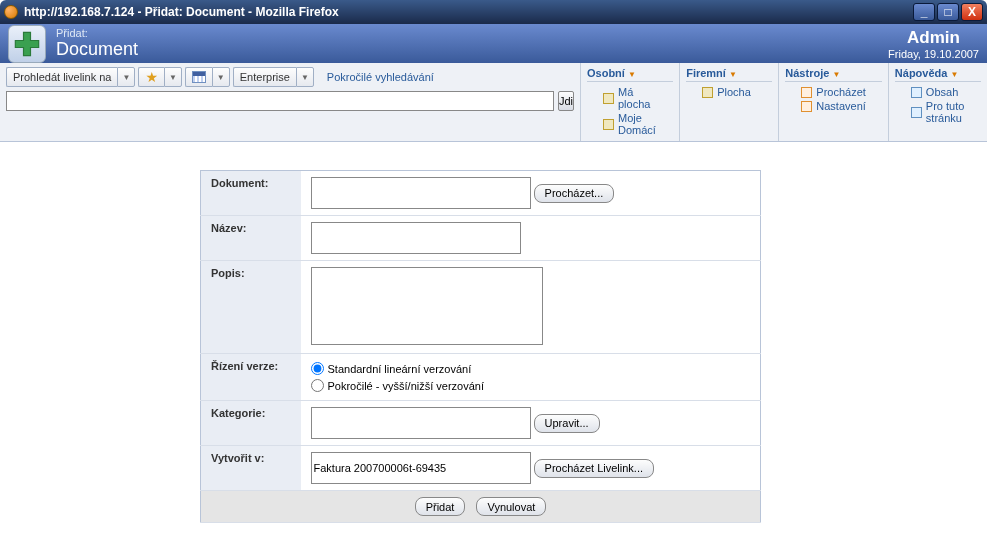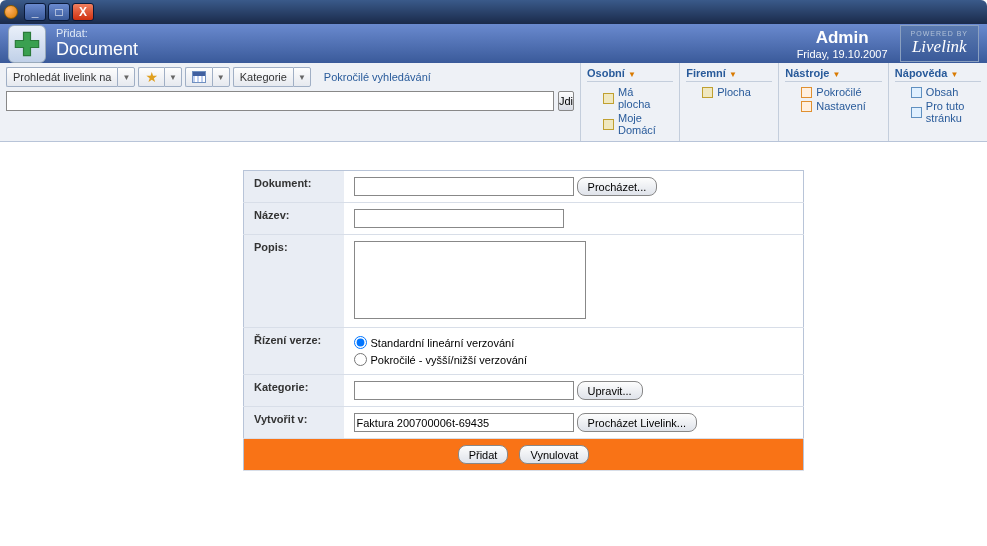--- a/index.html
+++ b/index.html
@@ -47,41 +47,42 @@
   .nav-col h4 .drop { font-size: 8px; color: #d97a00; }
   .nav-col h4.border-b { border-bottom: 1px solid #c4cedc; margin-bottom: 3px; }
   .nav-link { display: flex; align-items: center; gap: 4px; color: #285a9a; text-decoration: none; font-size: 11px; padding: 1px 16px; cursor: pointer; }
   .nl-icon { width: 11px; height: 11px; display: inline-block; flex-shrink: 0; }
   .ic-doc { background: #f0e8c0; border: 1px solid #c0a030; }
   .ic-x { background: #fff0e0; border: 1px solid #e09030; }
   .ic-list { background: #e0f0ff; border: 1px solid #6090c0; }
   
   
   .main { padding: 28px 0 0 200px; }
-  .form-table { border: 1px solid #b8c4d8; border-collapse: collapse; background: #f97316; margin-left: 43px; }
+  .form-table { border: 1px solid #b8c4d8; border-collapse: collapse; background: #e5e5e5; }
   .form-table td { vertical-align: top; padding: 6px 10px; border-bottom: 1px solid #d8dee8; }
   .form-table .lbl { width: 100px; background: #e9edf4; font-weight: bold; color: #333; font-size: 11px; }
   .form-table .fld { background: #fff; width: 460px; }
-  .txt { border: 1px solid #888; height: 19px; font-size: 11px; padding: 0 2px; }
+  .txt { border: 1px solid #888; height: 32px; font-size: 11px; padding: 0 2px; }
   .txt-md { width: 210px; }
   .txt-lg { width: 220px; }
   .ta { width: 232px; height: 78px; border: 1px solid #888; font-size: 11px; font-family: inherit; resize: none; }
   .btn { background: linear-gradient(#fdfdfd, #dfe3ea); border: 1px solid #888; border-radius: 8px; padding: 1px 10px; font-size: 11px; cursor: pointer; height: 19px; }
   .radio-row { display: flex; align-items: center; gap: 4px; padding: 2px 0; }
   .btn-row { text-align: center; padding: 10px; }
   .btn-row .btn { margin: 0 4px; }
   
   .star-icon { color: #e0a020; font-size: 14px; line-height: 1; }
   .cal-icon { width: 14px; height: 12px; background: repeating-linear-gradient(90deg,#c0d0f0 0 2px,#fff 2px 4px), linear-gradient(#4060a0,#4060a0); background-size: 100% 8px, 100% 4px; background-position: 0 4px, 0 0; background-repeat: no-repeat; border: 1px solid #7090c0; }
 </style>
 </head>
 <body>
 
 <div class="titlebar">
   <span class="titlebar-icon"></span>
+  <span class="titlebar-text">http://192.168.7.124 - Přidat: Document - Mozilla Firefox</span>
   <div class="win-buttons">
     <div class="win-btn win-min">_</div>
     <div class="win-btn win-max">□</div>
     <div class="win-btn win-close">X</div>
   </div>
 </div>
 
 <div class="ll-header">
   <div class="ll-plus">
     <svg viewBox="0 0 24 24">
@@ -90,24 +91,20 @@
   </div>
   <div>
     <div class="ll-title-small">Přidat:</div>
     <div class="ll-title-big">Document</div>
   </div>
   <div class="ll-header-right">
     <div class="ll-user">
       <div class="ll-user-name">Admin</div>
       <div>Friday, 19.10.2007</div>
     </div>
-    <div class="ll-logo">
-      <div class="ll-logo-small">POWERED BY</div>
-      <div class="ll-logo-big">Livelink</div>
-    </div>
   </div>
 </div>
 
 <div class="nav-row">
   <div class="nav-left">
     <div class="btn-grp">
       <span class="tb-split">
         <span class="tb-btn">
             <span>Prohledát livelink na</span>
           </span>
@@ -126,21 +123,21 @@
       <span class="tb-split">
         <span class="tb-btn">
             <span class="cal-icon"></span>
           </span>
         <span class="tb-btn">
             <span class="drop">▼</span>
           </span>
       </span>
       <span class="tb-split">
         <span class="tb-btn">
-            <span>Kategorie</span>
+            <span>Enterprise</span>
           </span>
         <span class="tb-btn">
             <span class="drop">▼</span>
           </span>
       </span>
       <a class="adv-link">Pokročilé vyhledávání</a>
     </div>
     <div class="search-row">
       <input class="search-input" value="" style="">
       <button class="go-btn">Jdi</button>
@@ -162,21 +159,21 @@
       <h4 class="border-b"><span>Firemní</span> <span class="drop">▼</span></h4>
       <a class="nav-link">
           <span class="nl-icon ic-doc"></span>
           <span>Plocha</span>
         </a>
     </div>
     <div class="nav-col">
       <h4 class="border-b"><span>Nástroje</span> <span class="drop">▼</span></h4>
       <a class="nav-link">
           <span class="nl-icon ic-x"></span>
-          <span>Pokročilé</span>
+          <span>Procházet</span>
         </a>
       <a class="nav-link">
           <span class="nl-icon ic-x"></span>
           <span>Nastavení</span>
         </a>
     </div>
     <div class="nav-col">
       <h4 class="border-b"><span>Nápověda</span> <span class="drop">▼</span></h4>
       <a class="nav-link">
           <span class="nl-icon ic-list"></span>

